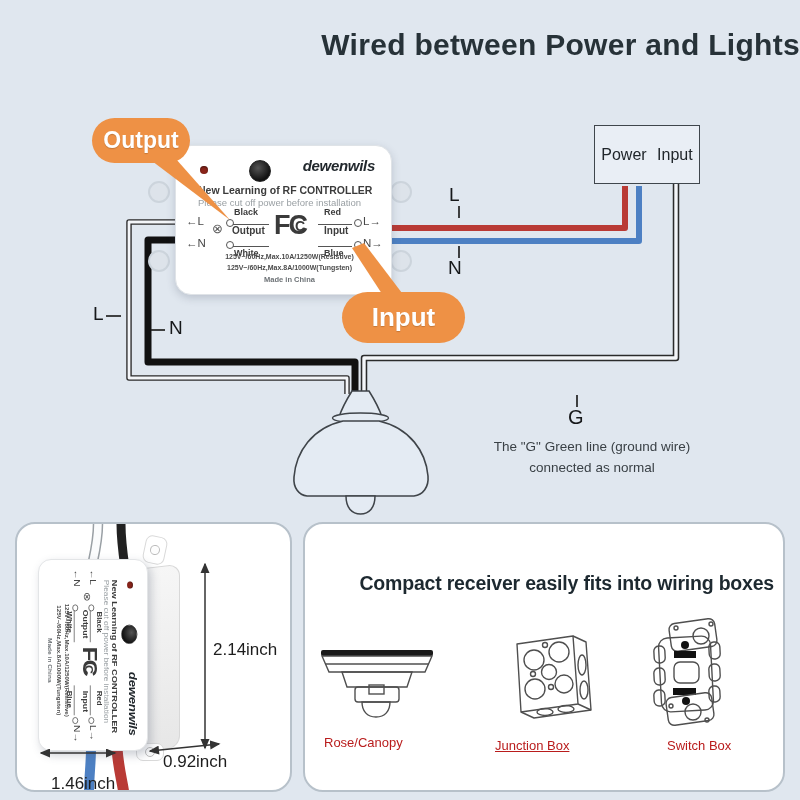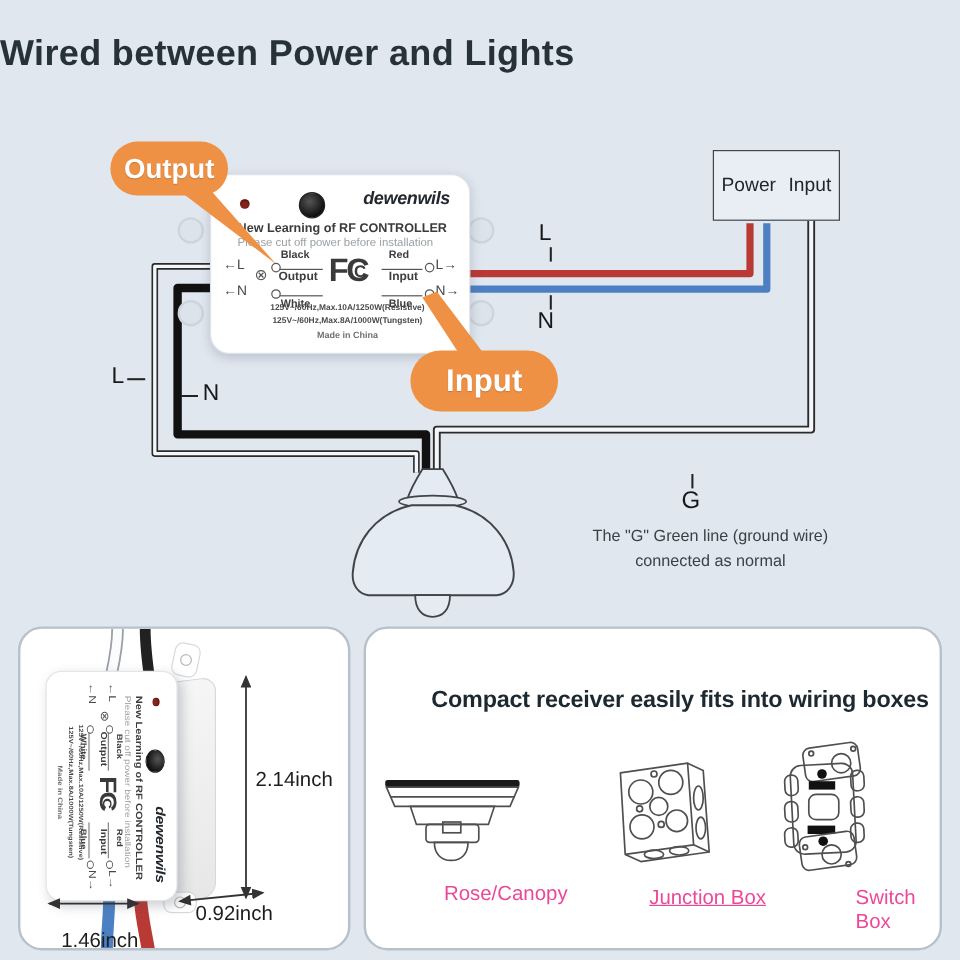--- a/index.html
+++ b/index.html
@@ -1,19 +1,19 @@
 <!DOCTYPE html>
 <html><head>
 <meta charset="utf-8">
 <style>
   html,body{margin:0;padding:0;background:#e0e7ef;font-family:"Liberation Sans",sans-serif;}
   .page{position:relative;width:800px;height:800px;background:#e0e7ef;overflow:hidden;}
 
   
-  .main-title{position:absolute;left:0;top:28px;width:800px;text-align:left;
+  .main-title{position:absolute;left:0;top:28px;width:800px;text-align:right;
     font-size:30px;font-weight:700;color:#273238;letter-spacing:.3px;}
 
   
   .wires-svg{position:absolute;left:0;top:0;z-index:1;}
   .tails-svg{position:absolute;left:0;top:0;z-index:30;pointer-events:none;}
 
   
   .ear{position:absolute;width:18px;height:18px;border-radius:50%;
     background:#dde3ea;border:2px solid #ccd4dc;z-index:1;}
 
@@ -91,21 +91,21 @@
   .ear-bot{left:119px;top:219px;width:26px;height:16px;}
   .mini-ear .hole{position:absolute;left:50%;top:50%;width:8px;height:8px;margin:-5px 0 0 -5px;
     border:1.3px solid #bbb;border-radius:50%;background:#fdfdfd;}
   .mini-front{left:21px;top:35px;width:108px;height:190px;background:#fff;
     border:1px solid #e3e5e7;border-radius:13px;box-shadow:3px 4px 10px rgba(70,80,100,.28);overflow:visible;}
   .dim{font-size:17px;color:#1d1d1d;}
   .dim-h{left:196px;top:116px;} .dim-w{left:34px;top:232px;margin-top:18px;} .dim-d{left:146px;top:228px;}
 
   .panel-heading{left:17px;top:48px;width:452px;font-size:19.5px;font-weight:700;
     color:#1d2930;letter-spacing:-.2px;text-align:right;}
-  .box-label{font-size:17px;color:#ec4899;margin-left:46px;}
+  .box-label{font-size:13px;color:#b91c1c;}
   .lbl-rose{left:19px;top:211px;} .lbl-junction{left:190px;top:214px;text-decoration:underline;} .lbl-switch{left:362px;top:214px;}
 </style>
 </head>
 <body>
 
 <div class="page">
 
   <div class="main-title">Wired between Power and Lights</div>
 
   <svg class="wires-svg" width="800" height="520" viewBox="0 0 800 520">

